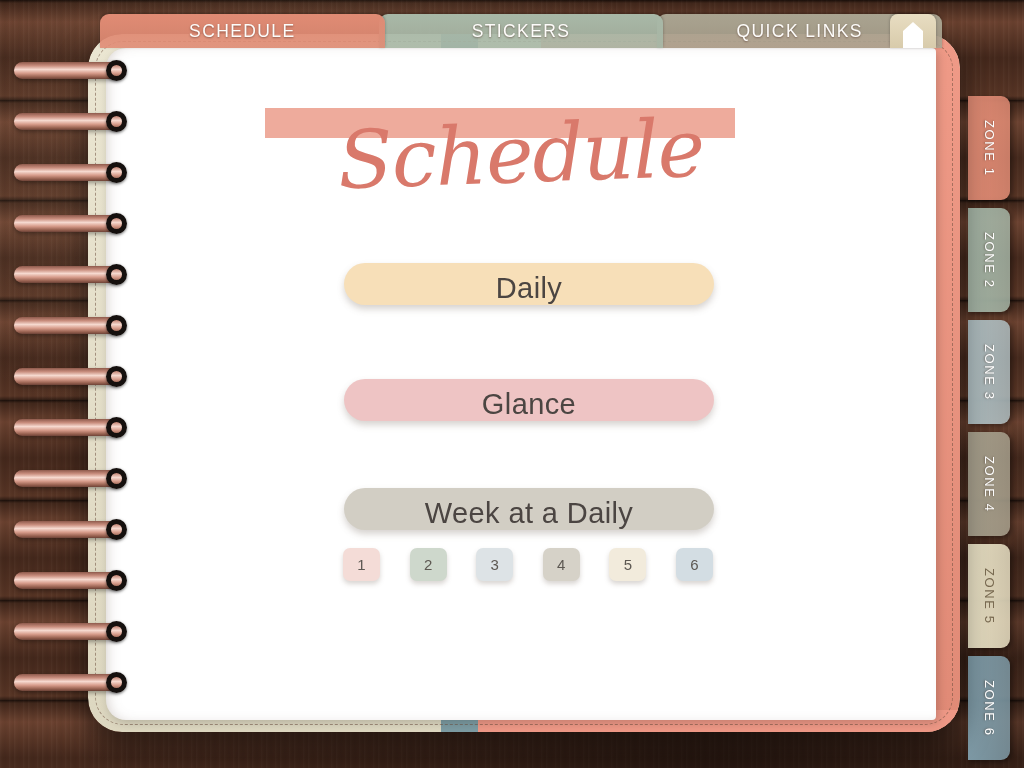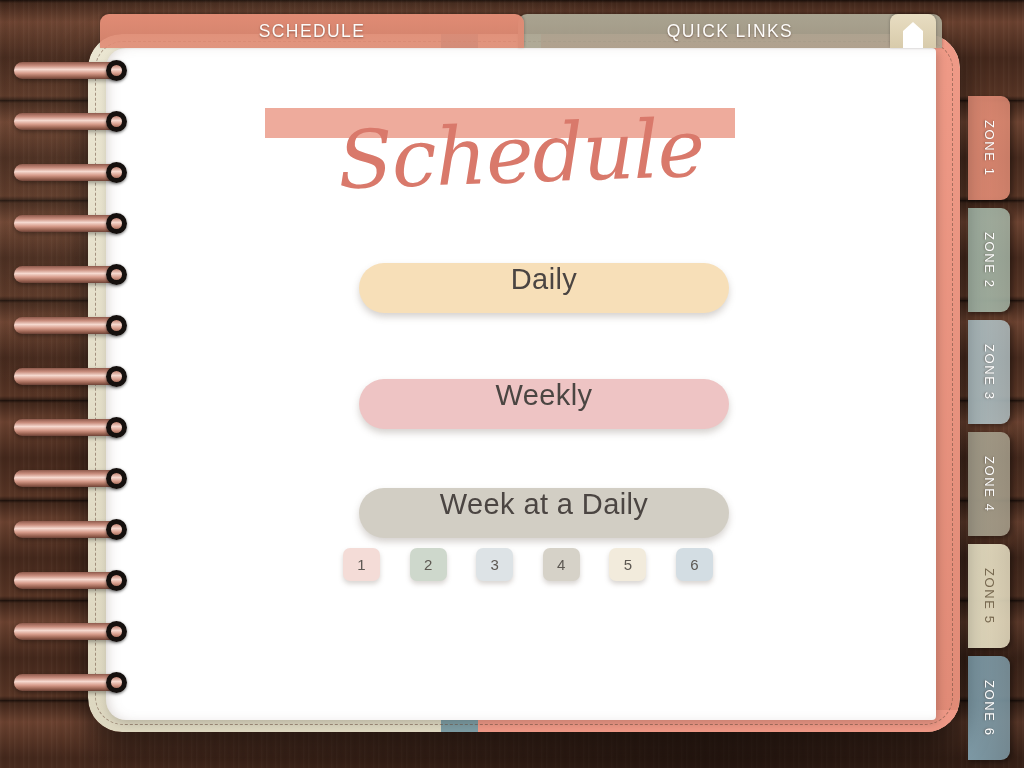--- a/index.html
+++ b/index.html
@@ -234,26 +234,26 @@
     font-style: italic;
     font-size: 80px;
     line-height: 110px;
     color: #d9796b;
     letter-spacing: -1px;
     transform: rotate(-2deg);
   }
 
   .big-btn {
     position: absolute;
-    left: 253px;
+    left: 238px;
     width: 370px;
-    height: 50px;
+    height: 42px;
     border-radius: 25px;
     display: flex;
-    align-items: flex-start;
+    align-items: flex-end;
     justify-content: center;
     box-shadow: 0 4px 7px rgba(120,105,95,0.30);
   }
   .big-btn span {
     font-size: 29px;
     color: #4b4542;
     font-weight: 300;
     letter-spacing: 0.4px;
   }
   #btn-daily  { top: 215px; background: #f7dfb8; }
@@ -312,20 +312,23 @@
   }
 </style>
 </head>
 <body>
 
 <div id="desk"></div>
 
 <div id="top-tabs">
     <div class="top-tab" style="background: linear-gradient(rgb(224, 139, 116), rgba(224, 139, 116, 0.88)); z-index: 10;">
       <span>SCHEDULE</span>
+    </div>
+    <div class="top-tab" style="background: linear-gradient(rgb(168, 184, 167), rgba(168, 184, 167, 0.88)); z-index: 9;">
+      <span>STICKERS</span>
     </div>
     <div class="top-tab" style="background: linear-gradient(rgb(169, 163, 144), rgba(169, 163, 144, 0.88)); z-index: 7;">
       <span>QUICK LINKS</span>
     </div>
   </div>
 
 <div id="home-tab">
   <svg id="home-icon" width="24" height="28" viewBox="0 0 24 28">
     <path d="M12 2 L22 11 L22 28 L2 28 L2 11 Z" fill="#ffffff"></path>
   </svg>
@@ -345,21 +348,21 @@
   <div id="title-wrap">
     <div id="title-bar"></div>
     <div id="title-text">Schedule</div>
   </div>
 
   <div class="big-btn" id="btn-daily">
     <span>Daily</span>
   </div>
 
   <div class="big-btn" id="btn-weekly">
-    <span>Weekly</span>
+    <span>Glance</span>
   </div>
 
   <div class="big-btn" id="btn-glance">
     <span>Week at a Daily</span>
   </div>
 
   <div id="chips">
       <div class="chip" style="background: rgb(244, 220, 215);">
         <span>1</span>
       </div>

